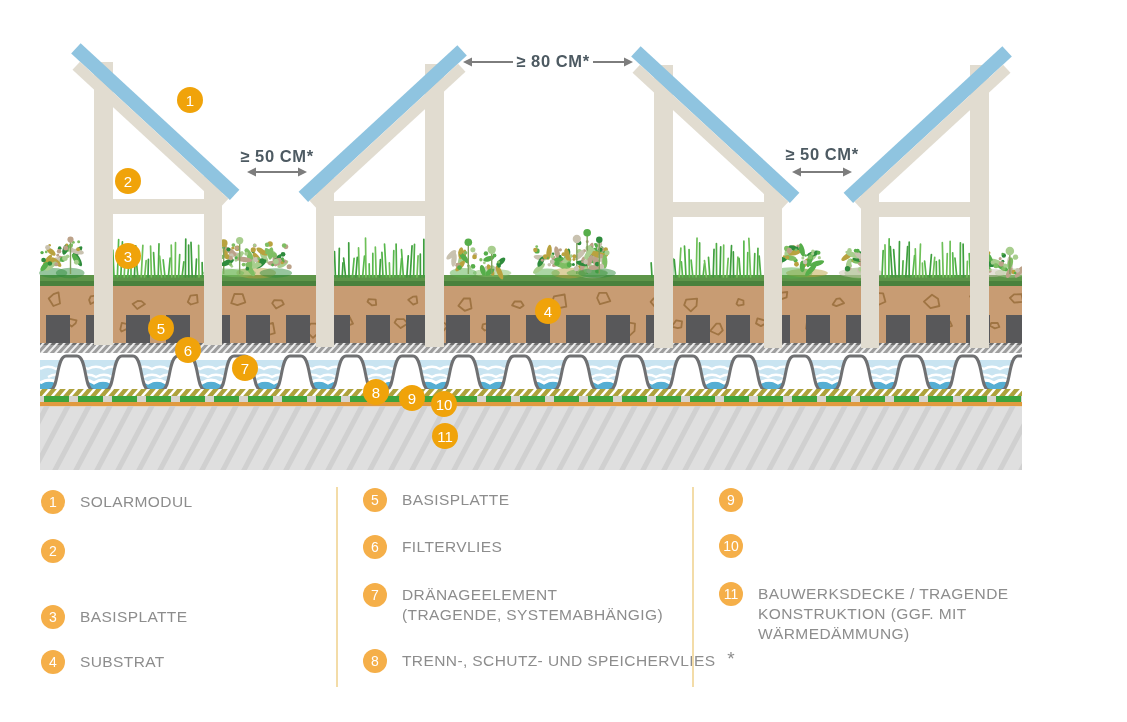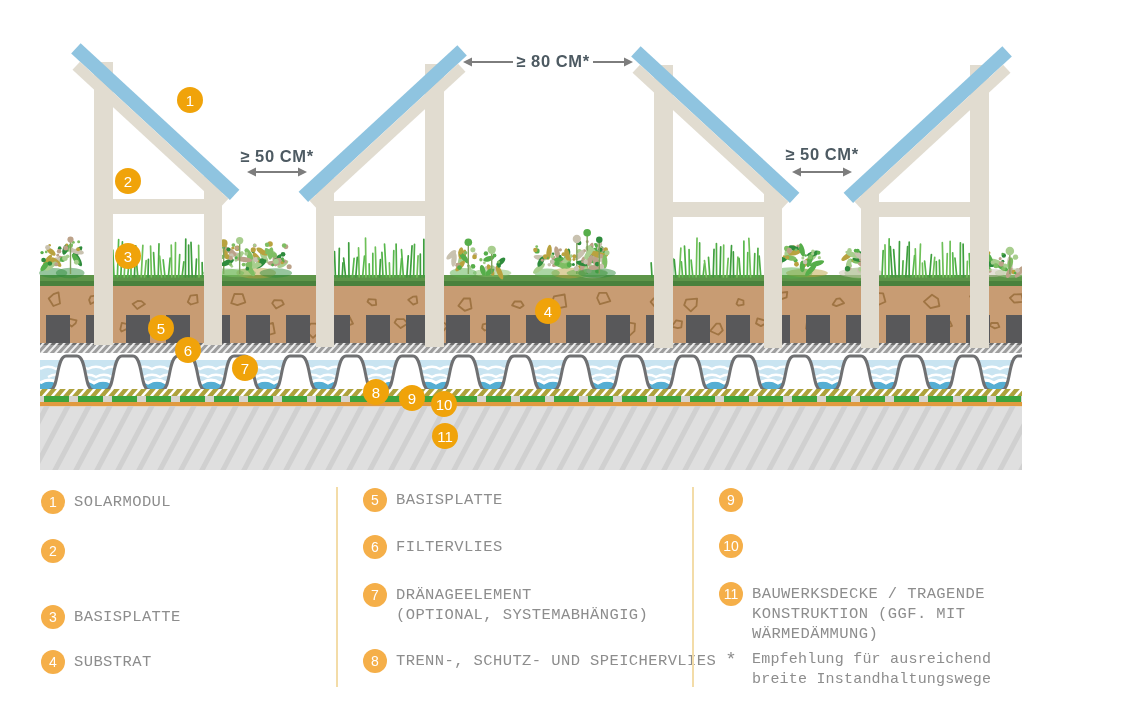--- a/index.html
+++ b/index.html
@@ -10,22 +10,22 @@
              fill:var(--dim-text,#4D5A62);font-weight:bold;}
   .support-fill{fill:var(--support,#E1DCD0);}
   .panel-fill{fill:var(--panel-blue,#8FC4E0);}
   .badge{position:absolute;width:26px;height:26px;border-radius:50%;
          background:var(--badge-diagram,#F0A30A);color:#fff;font-size:15px;
          display:flex;align-items:center;justify-content:center;line-height:1;}
   .legend-item{position:absolute;display:flex;align-items:flex-start;}
   .lbadge{flex:0 0 24px;width:24px;height:24px;border-radius:50%;
           background:var(--badge-legend,#F5AF49);color:#fff;font-size:14px;
           display:flex;align-items:center;justify-content:center;line-height:1;}
-  .llabel{margin-left:9px;padding-top:2px;color:var(--text-gray,#8D8D8D);
-          font-size:15.5px;line-height:20px;letter-spacing:.4px;white-space:pre-line;font-family:Liberation Mono, monospace;}
+  .llabel{margin-left:15px;padding-top:2px;color:var(--text-gray,#8D8D8D);
+          font-size:15.5px;line-height:20px;letter-spacing:.4px;white-space:pre-line;}
   .fmark{flex:0 0 24px;width:24px;text-align:center;color:var(--text-gray,#8D8D8D);
          font-size:19px;line-height:22px;}
   .fn{font-size:15px;letter-spacing:.2px;}
   .divider{position:absolute;top:487px;width:2px;height:200px;background:var(--divider,#F3DCA8);}
   .credit{position:absolute;left:1070px;top:113px;height:382px;
           writing-mode:vertical-rl;transform:rotate(180deg);
           color:var(--credit-gray,#9B9B9B);font-size:13.5px;letter-spacing:.2px;white-space:nowrap;}
 </style>
 </head>
 <body>
@@ -1116,21 +1116,21 @@
       <span class="lbadge">5</span>
       <span class="llabel">BASISPLATTE</span>
     </div>
     <div class="legend-item" style="left:363px;top:535px;">
       <span class="lbadge">6</span>
       <span class="llabel">FILTERVLIES</span>
     </div>
     <div class="legend-item" style="left:363px;top:583px;">
       <span class="lbadge">7</span>
       <span class="llabel">DRÄNAGEELEMENT
-(OPTIONAL, SYSTEMABHÄNGIG)</span>
+(TRAGENDE, SYSTEMABHÄNGIG)</span>
     </div>
     <div class="legend-item" style="left:363px;top:649px;">
       <span class="lbadge">8</span>
       <span class="llabel">TRENN-, SCHUTZ- UND SPEICHERVLIES</span>
     </div>
 
     <div class="divider" style="left:692px;"></div>
 
     <div class="legend-item" style="left:719px;top:488px;">
       <span class="lbadge">9</span>
@@ -1138,19 +1138,17 @@
     <div class="legend-item" style="left:719px;top:534px;">
       <span class="lbadge">10</span>
     </div>
     <div class="legend-item" style="left:719px;top:582px;">
       <span class="lbadge">11</span>
       <span class="llabel">BAUWERKSDECKE / TRAGENDE
 KONSTRUKTION (GGF. MIT WÄRMEDÄMMUNG)</span>
     </div>
     <div class="legend-item" style="left:719px;top:648px;">
       <span class="fmark">*</span>
-      <span class="llabel fn">Empfehlung für ausreichend
-breite Instandhaltungswege</span>
     </div>
   </div>
 
   <div class="credit">© Verbraucherzentrale NRW nach Vorlage von BuGG e.V.</div>
 </div>
 
 </body></html>

